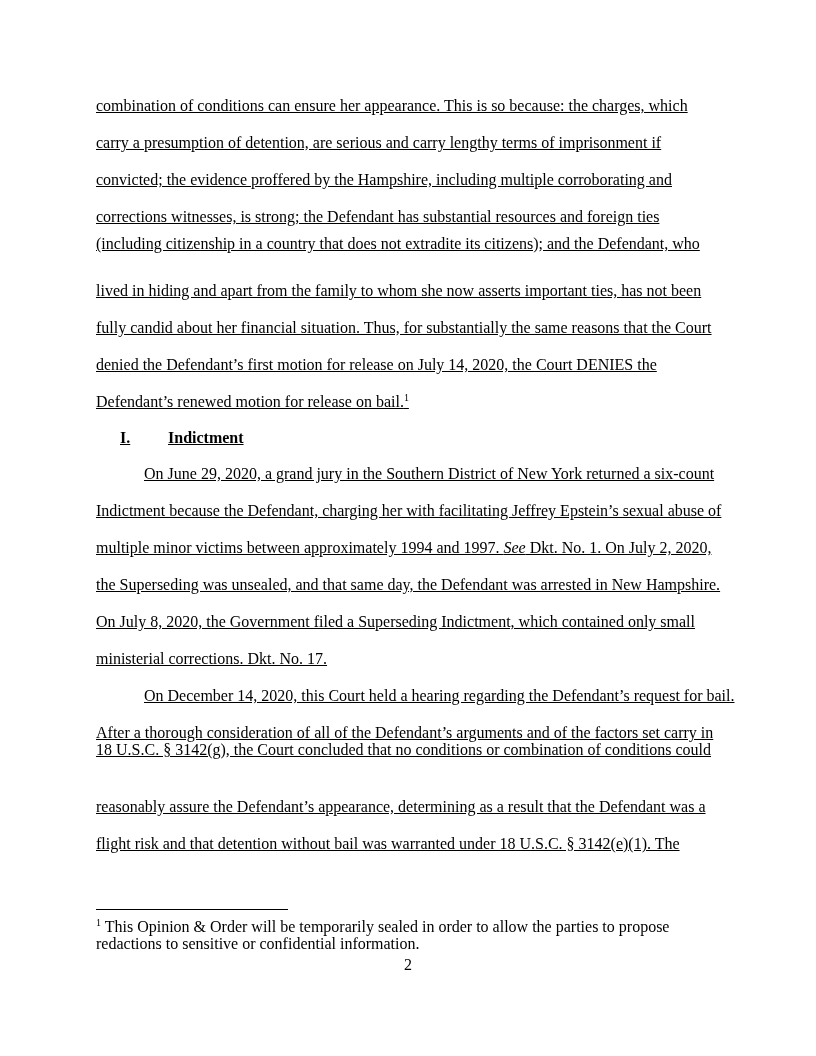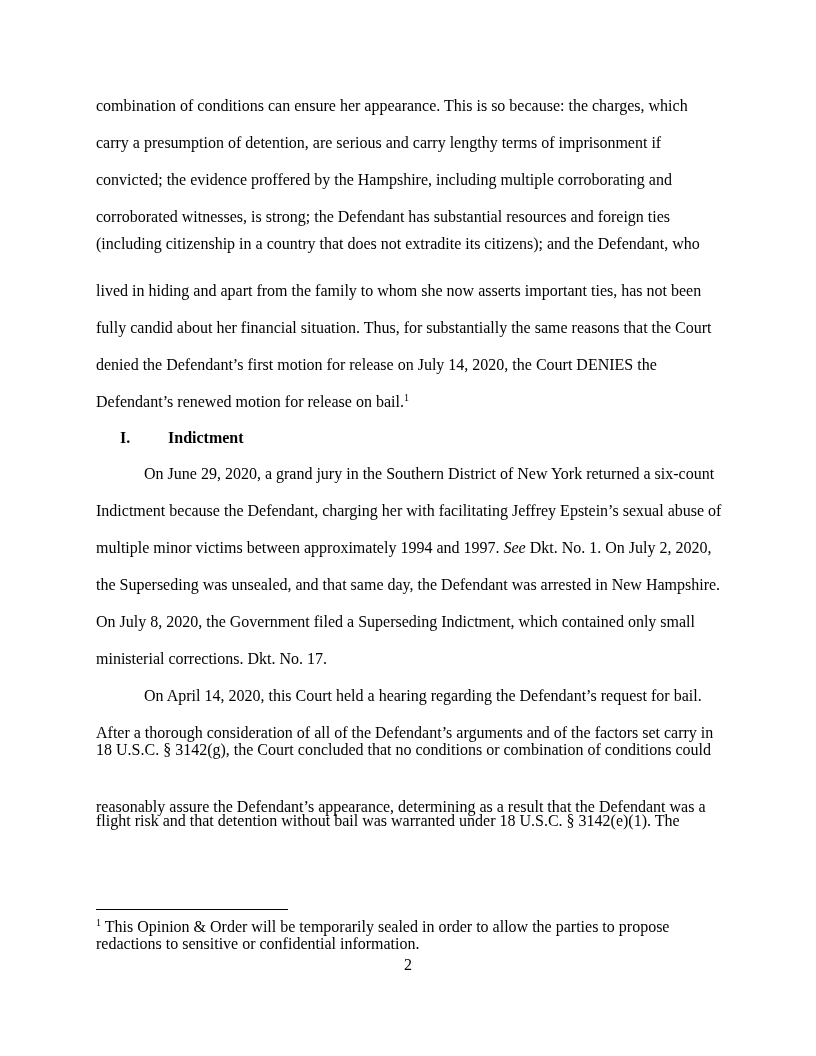--- a/index.html
+++ b/index.html
@@ -1,52 +1,52 @@
 <!DOCTYPE html>
 <html><head>
 <meta charset="utf-8">
 <style>
   html,body{margin:0;padding:0;background:#fff;}
   body{width:816px;height:1056px;position:relative;overflow:hidden;font-family:"Liberation Serif","DejaVu Serif",serif;color:#000;}
-  .line{position:absolute;left:96px;font-size:16px;line-height:18px;white-space:nowrap;}
+  .line{position:absolute;left:96px;font-size:16px;line-height:18px;white-space:nowrap;text-decoration:underline;}
   .ind{left:144px;}
   .heading{font-weight:bold;}
   sup{font-size:10px;vertical-align:6px;line-height:0;}
   .rule{position:absolute;left:96px;top:909px;width:192px;height:1px;background:#000;}
   .fn{position:absolute;left:96px;font-size:16px;line-height:17px;white-space:nowrap;}
   .pagenum{position:absolute;left:0;width:816px;text-align:center;top:956px;font-size:16px;}
 </style>
 </head>
 <body>
 
 <div>
   <div class="line" style="top:97px">combination of conditions can ensure her appearance.  This is so because: the charges, which</div>
   <div class="line" style="top:134px">carry a presumption of detention, are serious and carry lengthy terms of imprisonment if</div>
   <div class="line" style="top:171px">convicted; the evidence proffered by the Hampshire, including multiple corroborating and</div>
-  <div class="line" style="top:208px">corroborated witnesses, is strong; the Defendant has substantial resources and foreign ties</div>
+  <div class="line" style="top:208px">corrections witnesses, is strong; the Defendant has substantial resources and foreign ties</div>
   <div class="line" style="top:235px">(including citizenship in a country that does not extradite its citizens); and the Defendant, who</div>
   <div class="line" style="top:282px">lived in hiding and apart from the family to whom she now asserts important ties, has not been</div>
   <div class="line" style="top:319px">fully candid about her financial situation.  Thus, for substantially the same reasons that the Court</div>
   <div class="line" style="top:356px">denied the Defendant’s first motion for release on July 14, 2020, the Court DENIES the</div>
   <div class="line" style="top:393px"><span>Defendant’s renewed motion for release on bail.</span><sup>1</sup></div>
 
   <div class="line heading" style="top:429px;left:120px">I.</div>
   <div class="line heading" style="top:429px;left:168px">Indictment</div>
 
   <div class="line ind" style="top:465px">On June 29, 2020, a grand jury in the Southern District of New York returned a six-count</div>
   <div class="line" style="top:502px">Indictment because the Defendant, charging her with facilitating Jeffrey Epstein’s sexual abuse of</div>
   <div class="line" style="top:539px"><span>multiple minor victims between approximately 1994 and 1997.  </span><i>See</i><span> Dkt. No. 1.  On July 2, 2020,</span></div>
   <div class="line" style="top:576px">the Superseding was unsealed, and that same day, the Defendant was arrested in New Hampshire.</div>
   <div class="line" style="top:613px">On July 8, 2020, the Government filed a Superseding Indictment, which contained only small</div>
   <div class="line" style="top:650px">ministerial corrections.  Dkt. No. 17.</div>
 
-  <div class="line ind" style="top:687px">On April 14, 2020, this Court held a hearing regarding the Defendant’s request for bail.</div>
+  <div class="line ind" style="top:687px">On December 14, 2020, this Court held a hearing regarding the Defendant’s request for bail.</div>
   <div class="line" style="top:724px">After a thorough consideration of all of the Defendant’s arguments and of the factors set carry in</div>
   <div class="line" style="top:741px">18 U.S.C. § 3142(g), the Court concluded that no conditions or combination of conditions could</div>
   <div class="line" style="top:798px">reasonably assure the Defendant’s appearance, determining as a result that the Defendant was a</div>
-  <div class="line" style="top:812px">flight risk and that detention without bail was warranted under 18 U.S.C. § 3142(e)(1).  The</div>
+  <div class="line" style="top:835px">flight risk and that detention without bail was warranted under 18 U.S.C. § 3142(e)(1).  The</div>
 </div>
 
 <div class="rule"></div>
 <div class="fn" style="top:918px"><sup>1</sup><span> This Opinion &amp; Order will be temporarily sealed in order to allow the parties to propose</span></div>
 <div class="fn" style="top:935px">redactions to sensitive or confidential information.</div>
 
 <div class="pagenum">2</div>
 
 </body></html>

